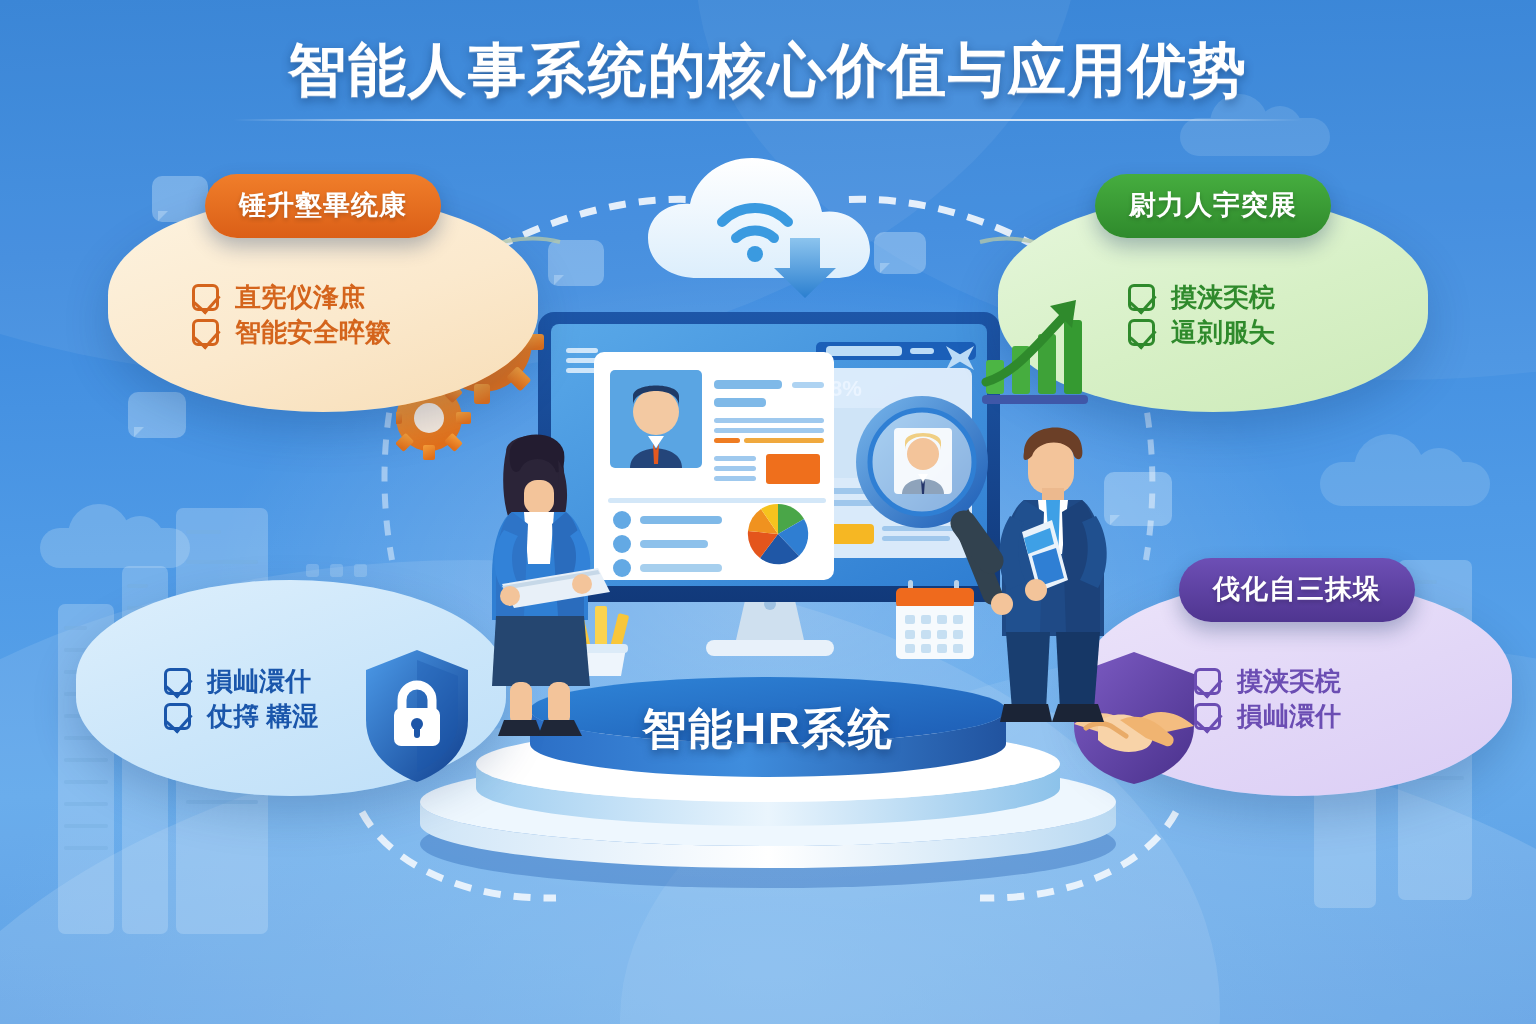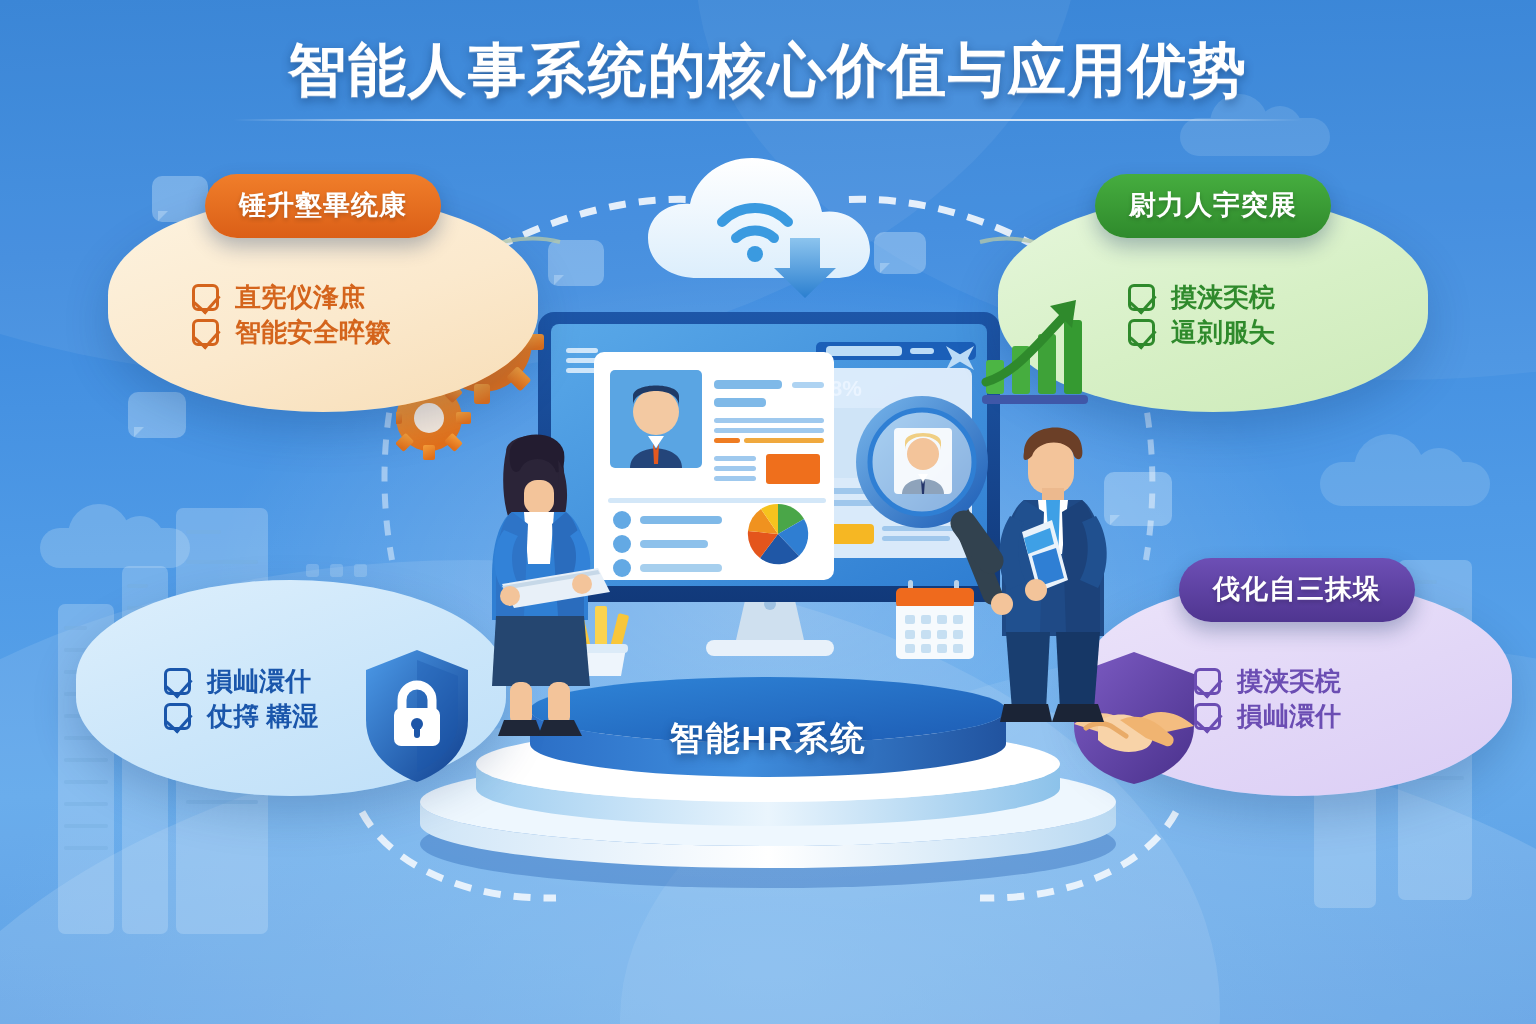--- a/index.html
+++ b/index.html
@@ -119,24 +119,23 @@
   #cloud { position:absolute; left:630px; top:150px; width:290px; height:150px; z-index:14; }
 
   
   #monitor { position:absolute; left:538px; top:312px; width:462px; height:290px; z-index:20; }
   #monitor-stand { position:absolute; left:690px; top:596px; width:160px; height:74px; z-index:19; }
 
   
   #podium { position:absolute; left:418px; top:648px; width:700px; height:240px; z-index:22; }
   #podium-label {
     position:absolute; z-index:30; left:0; right:0; top:700px; text-align:center;
-    color:#fff; font-size:34px; font-weight:bold; letter-spacing:2px;
+    color:#fff; font-size:44px; font-weight:bold; letter-spacing:2px;
     text-shadow:0 4px 9px rgba(8,40,88,.5);
     pointer-events:none;
-    margin-top:16px;
   }
 
   
   #figure-woman { position:absolute; left:448px; top:424px; width:190px; height:320px; z-index:28; }
   #figure-man   { position:absolute; left:958px; top:404px; width:190px; height:340px; z-index:28; }
 
   
   #gears    { position:absolute; left:396px; top:284px; width:150px; height:176px; z-index:24; }
   #calendar { position:absolute; left:892px; top:578px; width:86px; height:88px; z-index:26; }
   #pencils  { position:absolute; left:562px; top:600px; width:80px; height:80px; z-index:26; }

